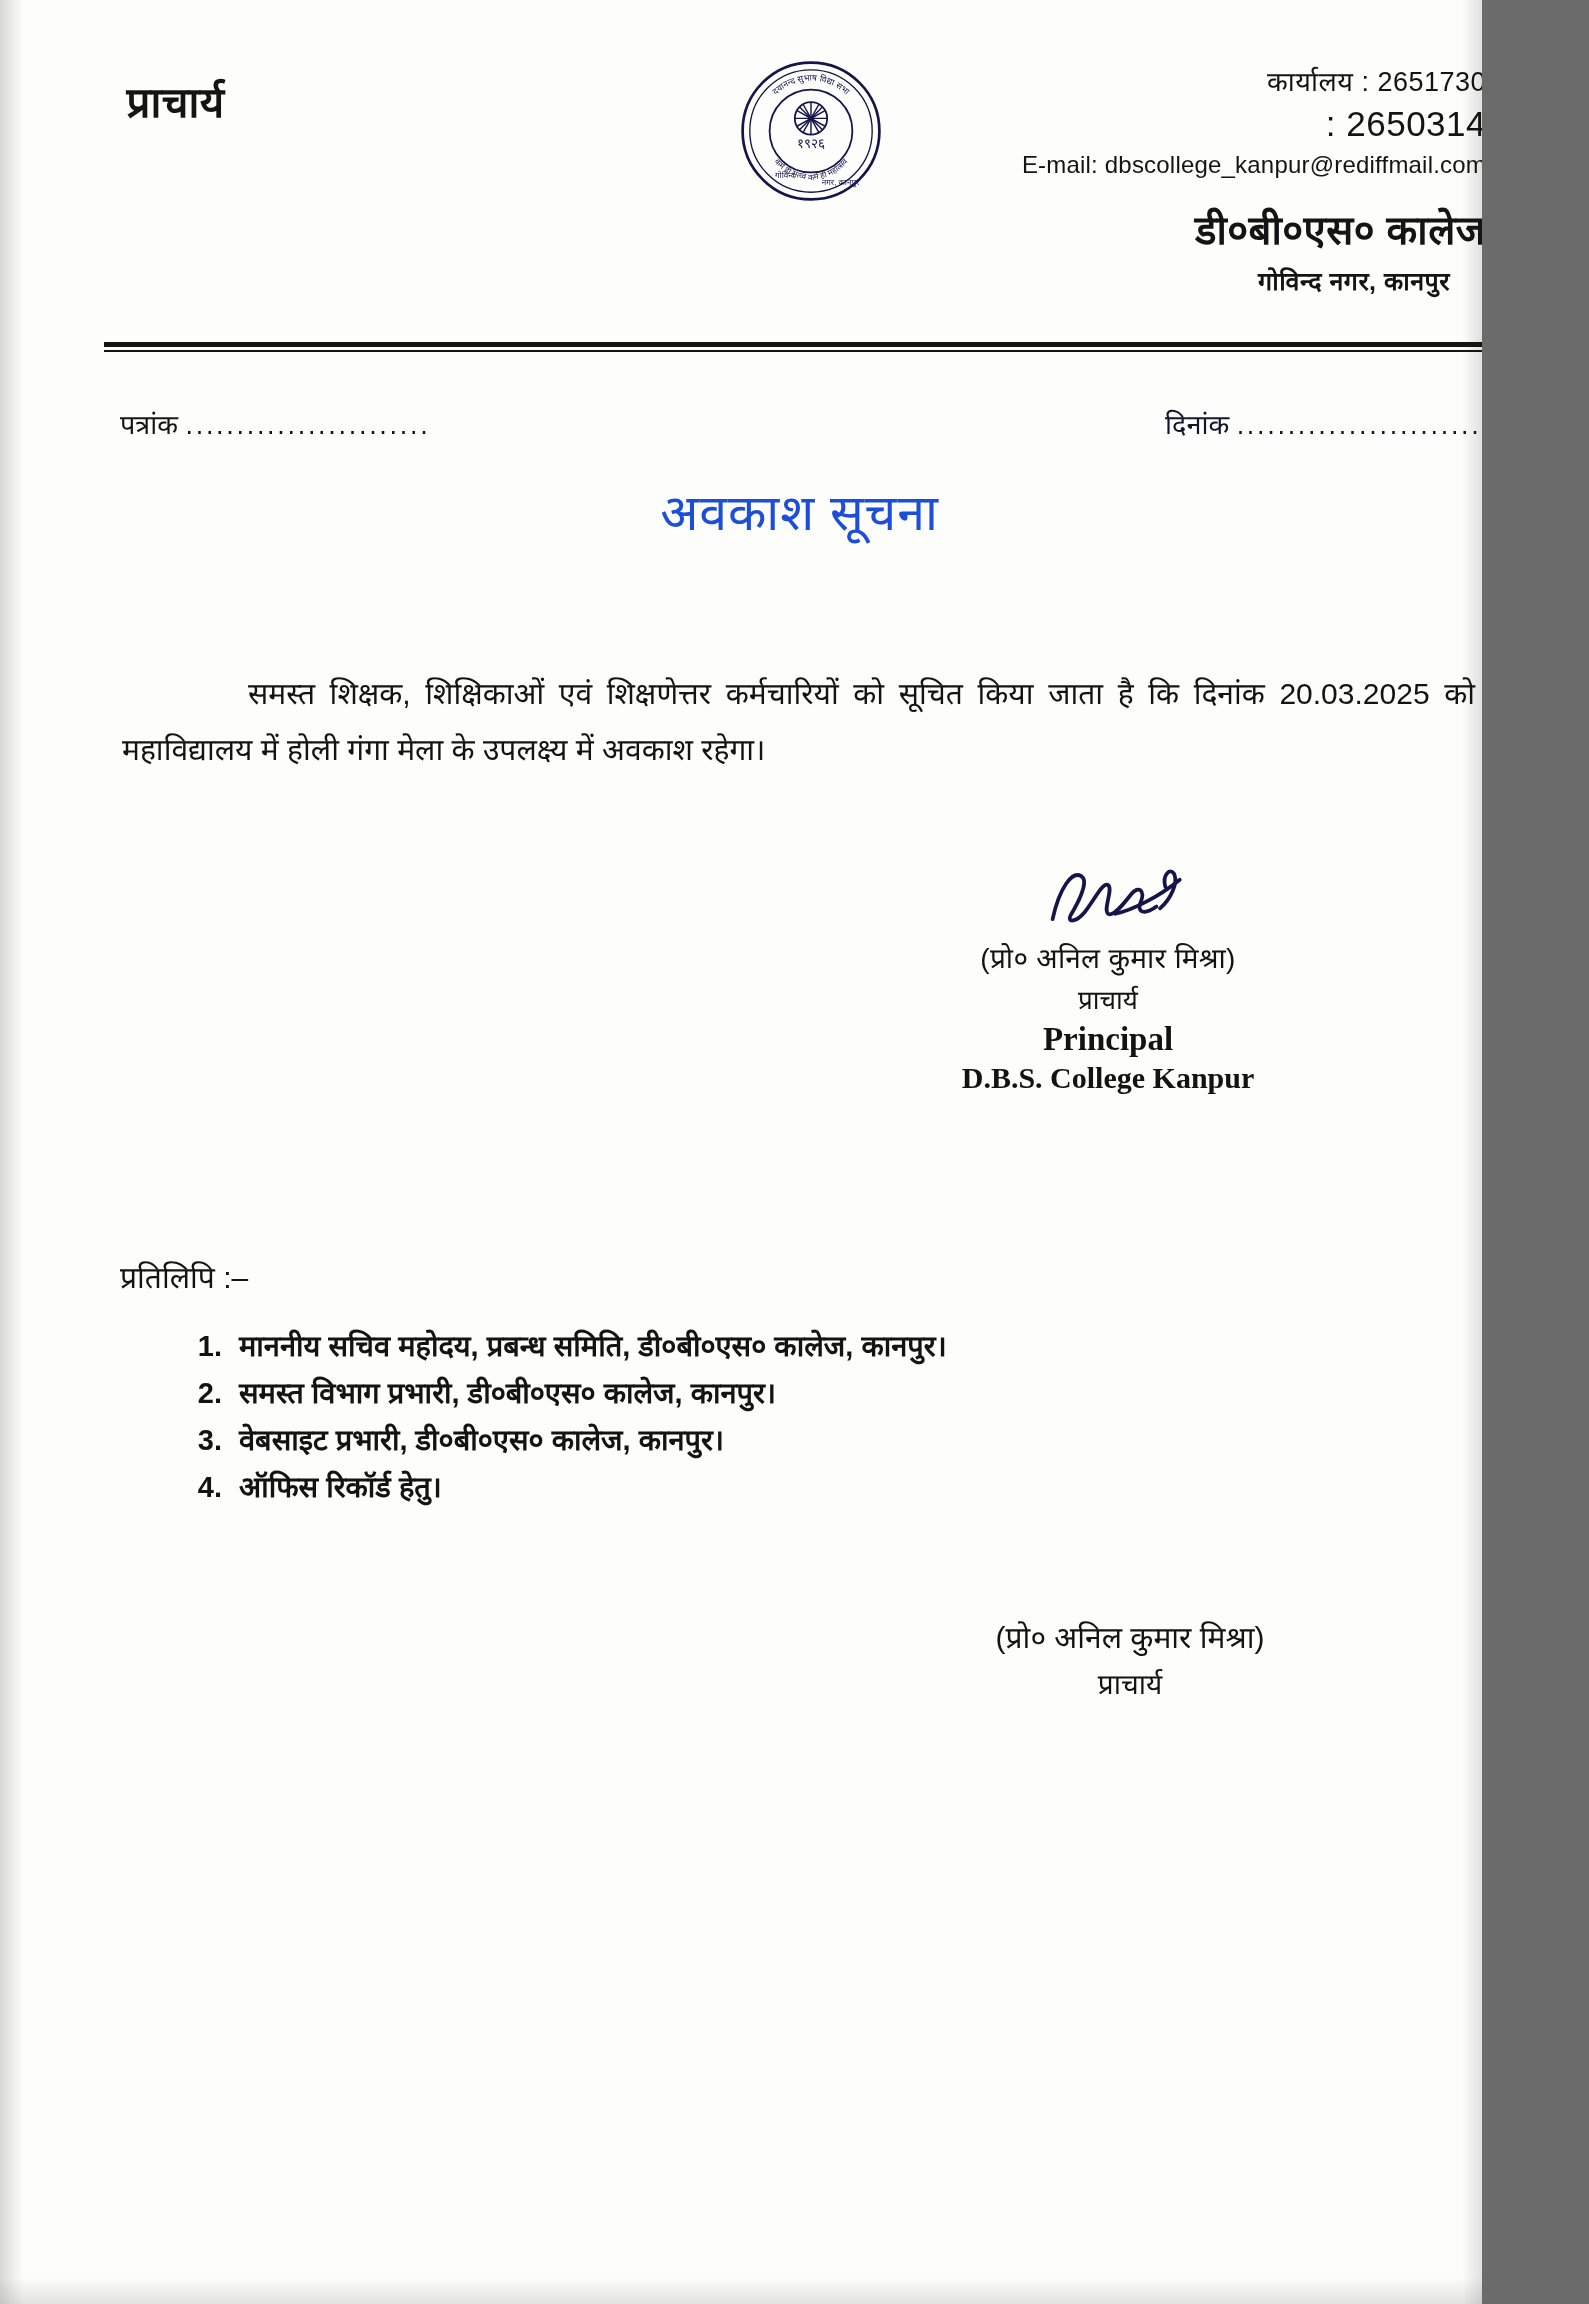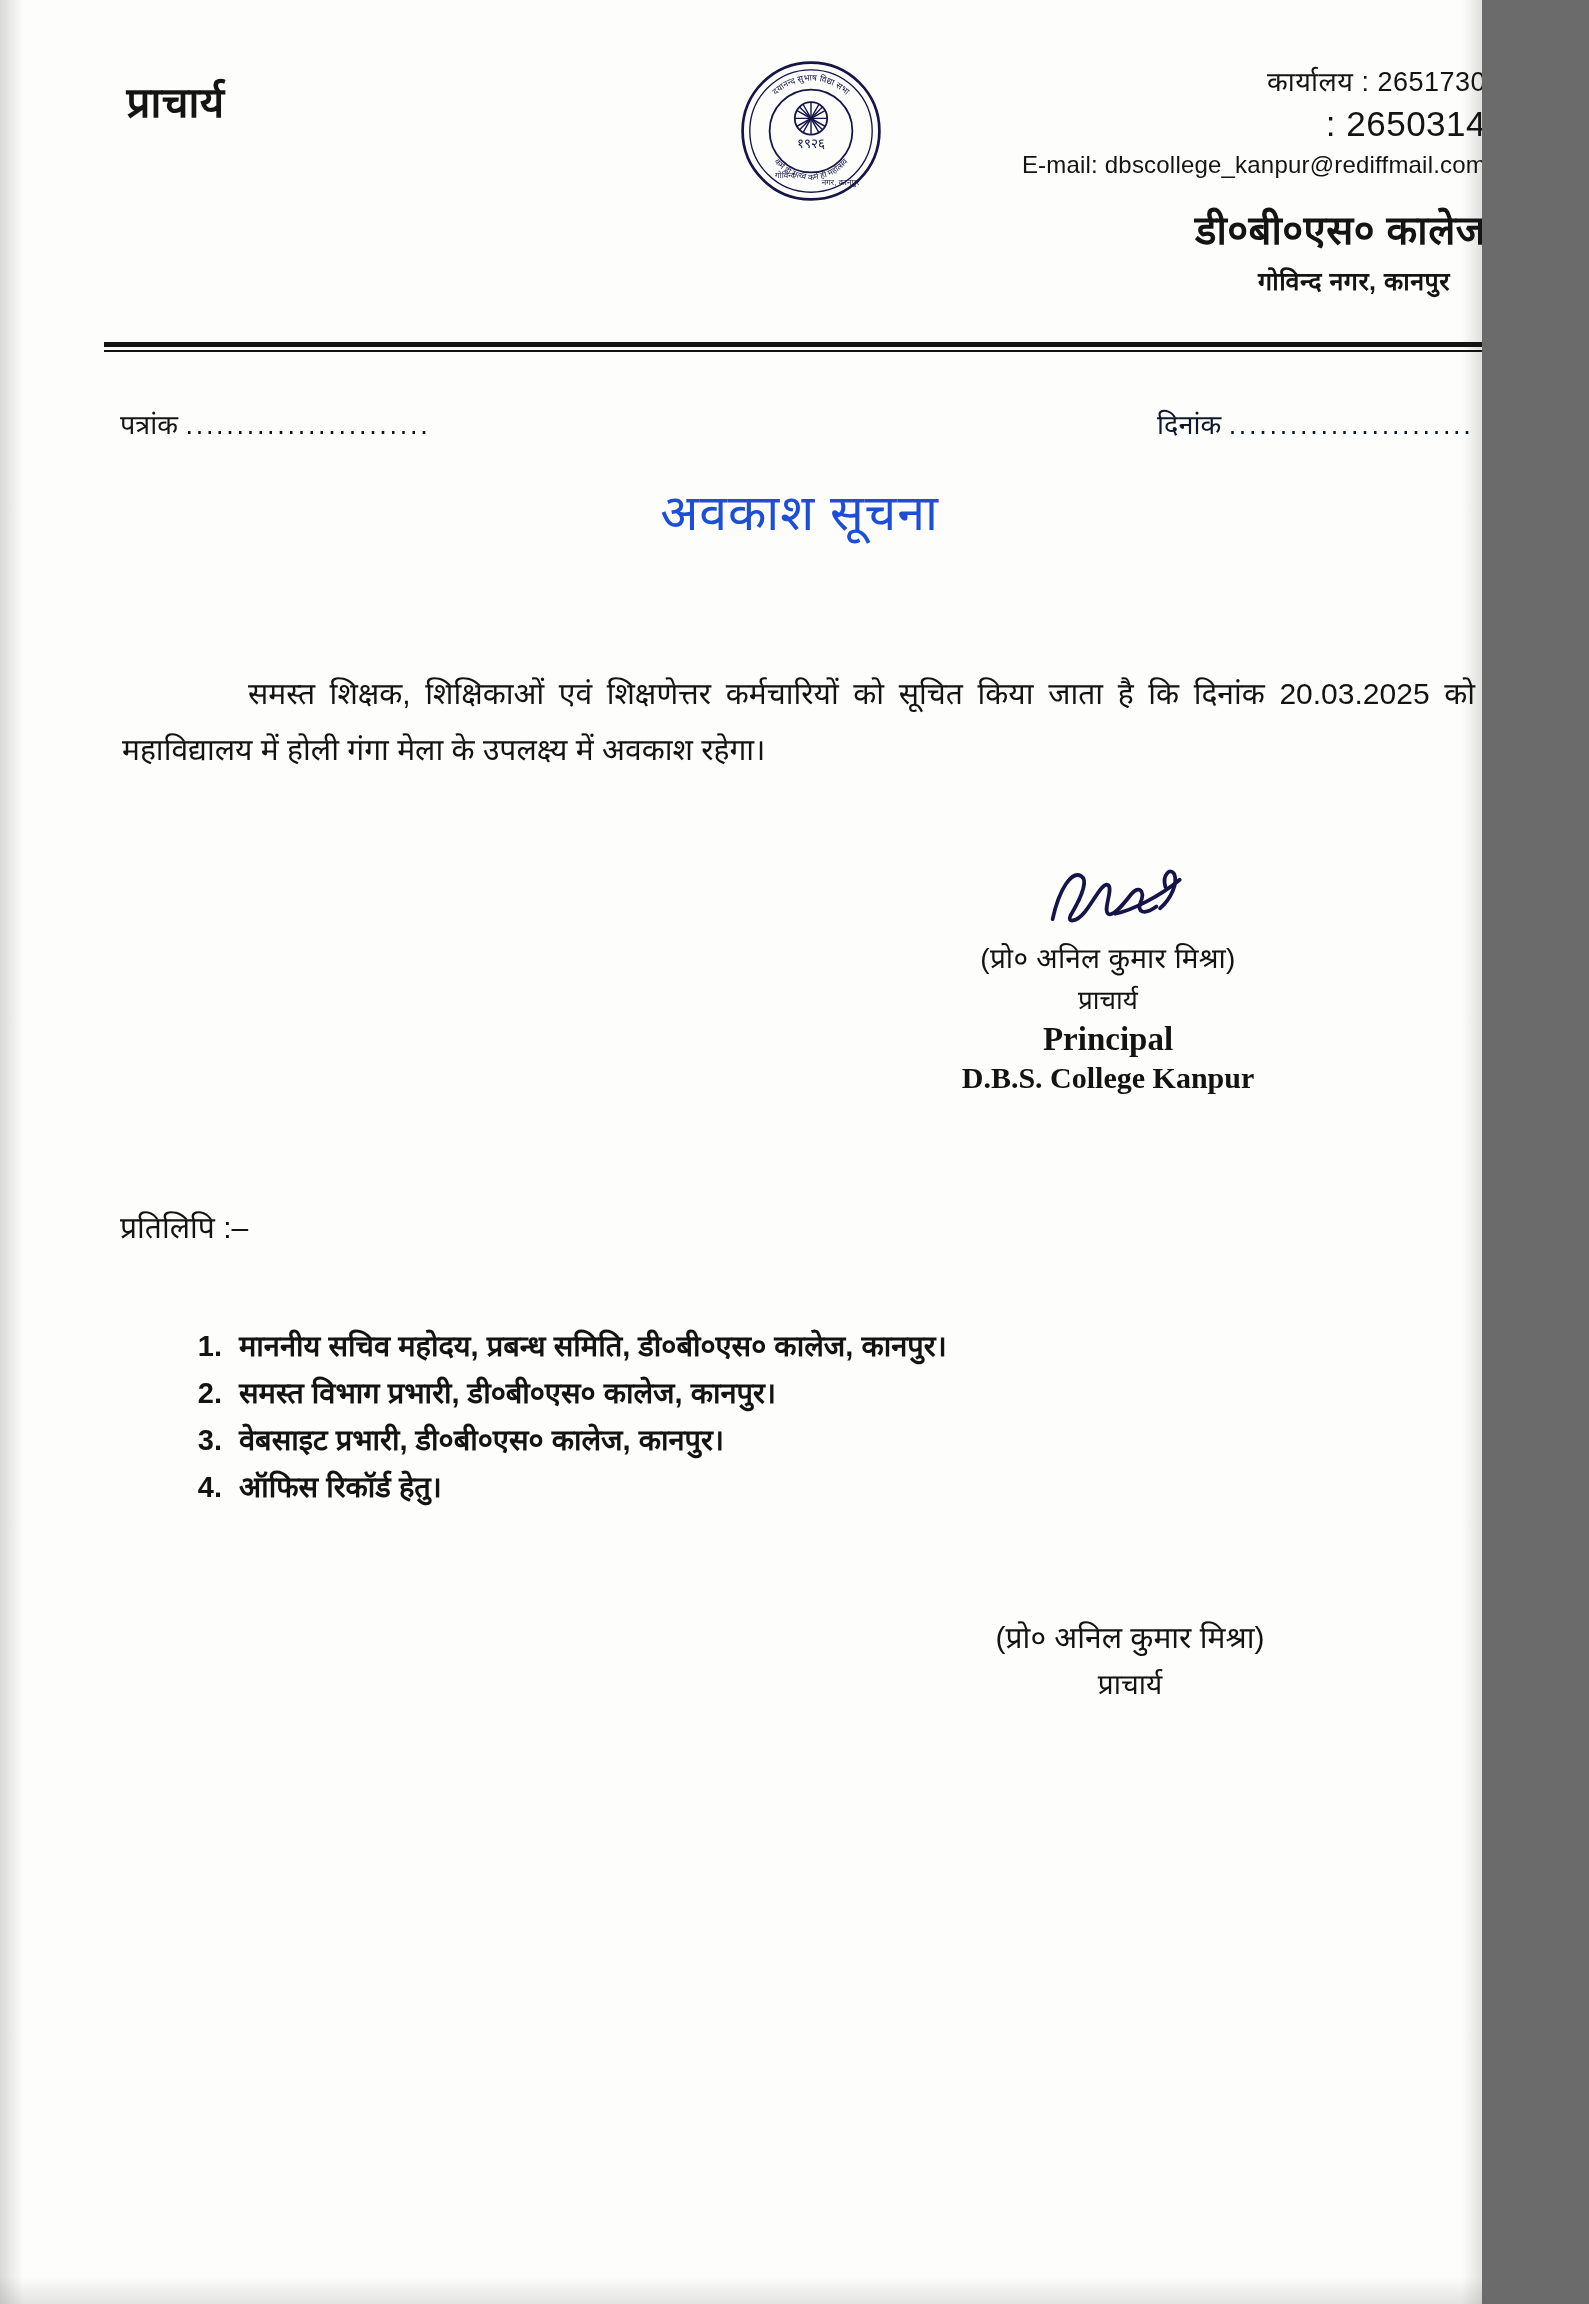--- a/index.html
+++ b/index.html
@@ -121,21 +121,21 @@
   .rule-thin {
     height: 1.8px;
     background: #141414;
     margin-top: 3.6px;
   }
 
   
   .refrow {
     position: absolute;
     left: 0;
-    right: 8px;
+    right: 0;
     top: 405px;
     height: 45px;
   }
   .ref {
     position: absolute;
     left: 16px;
     top: 0;
     font-size: 27px;
     color: #141414;
   }
@@ -209,21 +209,21 @@
     font-size: 30px;
     font-weight: 700;
     margin-top: 3.6px;
     white-space: nowrap;
   }
 
   
   .copy-head {
     position: absolute;
     left: 16px;
-    top: 1206px;
+    top: 1256px;
     font-size: 30px;
     color: #131313;
   }
   .copy-list {
     position: absolute;
     left: 70px;
     top: 1323px;
     width: 990px;
     margin: 0;
     padding: 0 0 0 56px;

